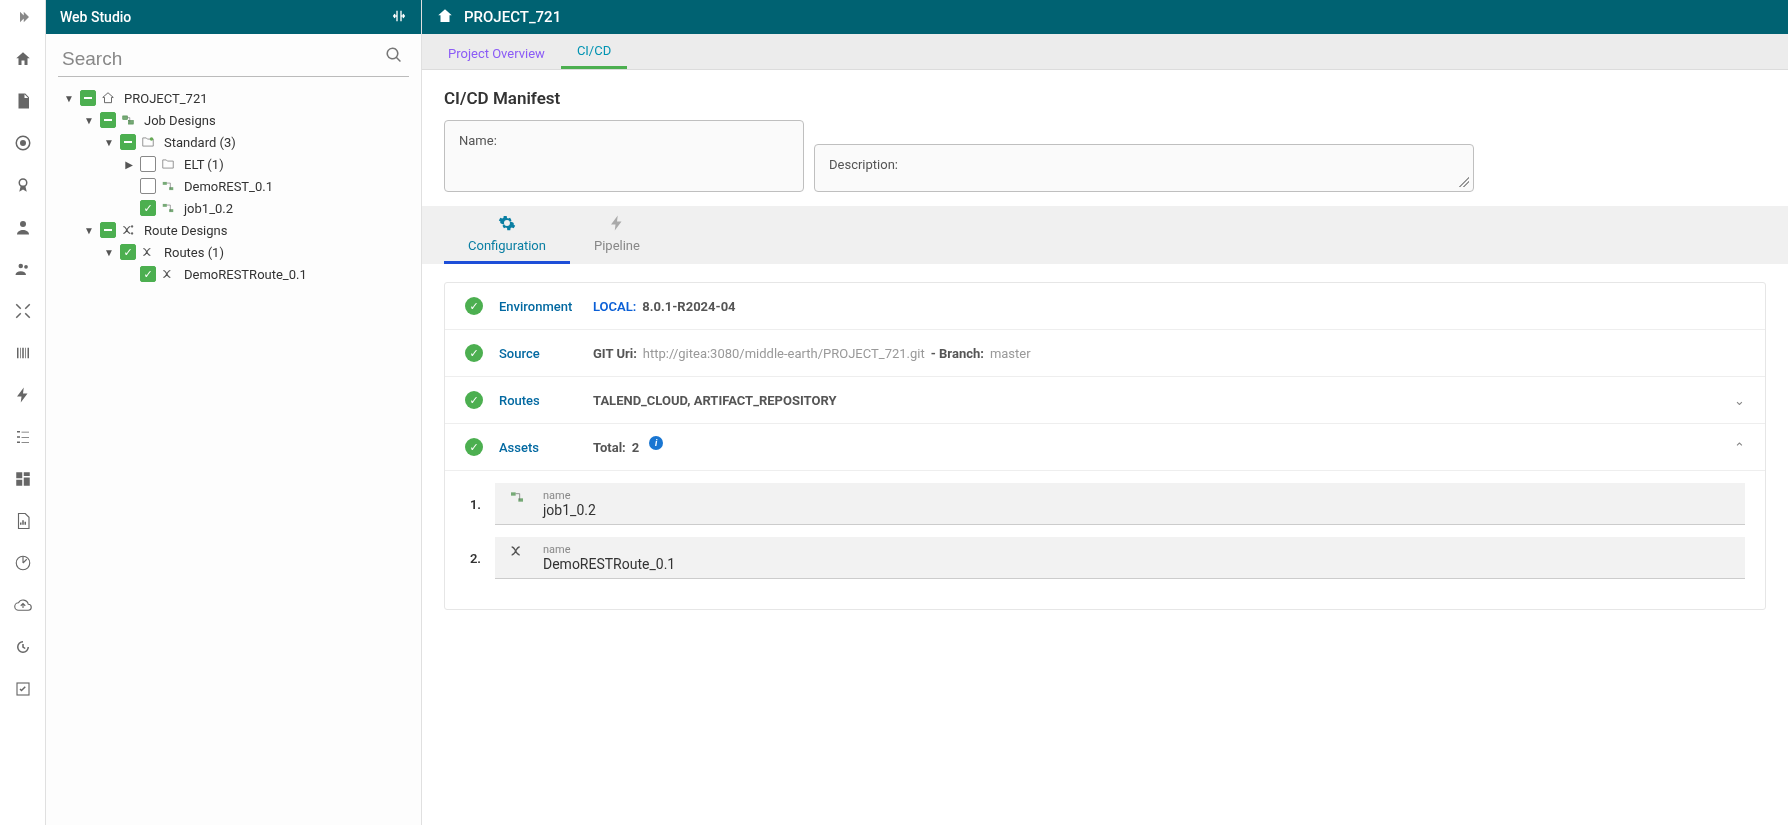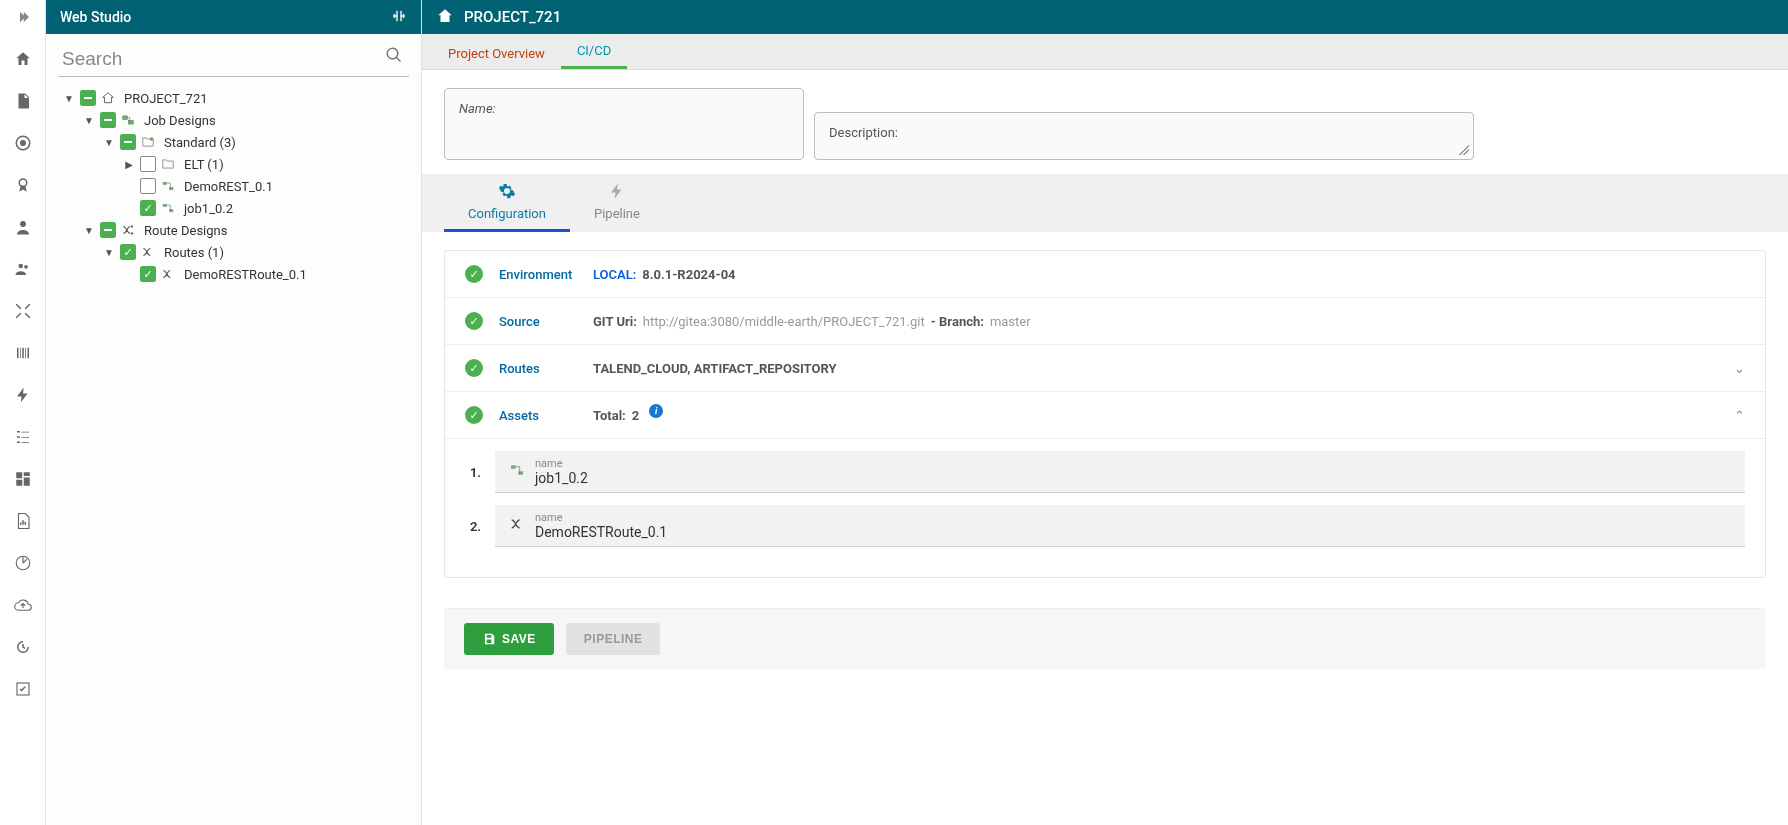--- a/index.html
+++ b/index.html
@@ -38,28 +38,28 @@
   .pad2 { padding-left: 32px; }
   .pad3 { padding-left: 52px; }
   .pad4 { padding-left: 72px; }
 
   
   .main { flex: 1; display: flex; flex-direction: column; background: #f0f0f0; overflow: hidden; }
   .m-header { background: #006272; color: #fff; height: 34px; display: flex; align-items: center; padding: 0 14px; gap: 10px; }
   .m-header svg { fill: #fff; width: 18px; height: 18px; }
   .m-title { font-size: 15px; font-weight: 500; }
   .tabs { background: #ececec; border-bottom: 1px solid #dcdcdc; display: flex; padding-left: 10px; height: 36px; align-items: flex-end; }
-  .tab { padding: 8px 16px; color: #c2410c; cursor: pointer; font-size: 13px; }
+  .tab { padding: 8px 16px; color: #8b5cf6; cursor: pointer; font-size: 13px; }
   .tab.active { color: #0093b2; border-bottom: 3px solid #4caf50; }
 
   .content { flex: 1; background: #fff; padding: 18px 22px; overflow-y: auto; }
   .section-title { font-size: 17px; font-weight: 600; color: #333; margin-bottom: 12px; }
   .fields-row { display: flex; gap: 10px; margin-bottom: 14px; }
   .fld { border: 1px solid #bfbfbf; border-radius: 4px; padding: 12px 14px; background: #fafafa; }
-  .fld.name { width: 360px; font-style: italic; }
+  .fld.name { width: 360px; }
   .fld.desc { flex: 1; max-width: 660px; position: relative; min-height: 48px; margin-top: 24px; }
   .fld-label { color: #555; font-size: 13px; }
   .fld.desc::after { content: ""; position: absolute; right: 4px; bottom: 4px; width: 10px; height: 10px; background: linear-gradient(135deg, transparent 50%, #999 50%, #999 60%, transparent 60%, transparent 70%, #999 70%, #999 80%, transparent 80%); }
 
   .subtabs { background: #f0f0f0; display: flex; margin: 0 -22px 18px -22px; padding: 0 22px; }
   .subtab { padding: 8px 24px 8px 24px; text-align: center; cursor: pointer; color: #888; }
   .subtab.active { color: #0a7fa3; border-bottom: 3px solid #1d4ed8; }
   .subtab .st-icon { font-size: 18px; display: block; margin-bottom: 2px; }
   .subtab .st-icon svg { width: 18px; height: 18px; }
   .subtab.active .st-icon svg { fill: #0a7fa3; }
@@ -74,21 +74,21 @@
   .acc-val { color: #666; flex: 1; display: flex; align-items: center; gap: 6px; flex-wrap: wrap; }
   .acc-val .local { color: #0a5fd6; font-weight: 600; }
   .acc-val .muted { color: #999; }
   .acc-val .dark { color: #555; font-weight: bold; }
   .acc-chev { color: #888; cursor: pointer; }
   .info-dot { width: 14px; height: 14px; border-radius: 50%; background: #1976d2; color: #fff; display: inline-flex; align-items: center; justify-content: center; font-size: 9px; font-weight: bold; font-style: italic; margin-left: 4px; position: relative; top: -4px; }
 
   .assets-list { padding: 12px 20px 18px 20px; }
   .asset-row { display: flex; align-items: center; gap: 14px; margin-bottom: 12px; }
   .asset-num { font-weight: 600; color: #333; width: 16px; text-align: right; }
-  .asset-card { flex: 1; background: #f2f2f2; border-bottom: 1px solid #ccc; padding: 6px 14px; display: flex; align-items: center; gap: 10px; }
+  .asset-card { flex: 1; background: #f2f2f2; border-bottom: 1px solid #ccc; padding: 6px 14px; display: flex; gap: 18px; }
   .asset-card .aicon svg { width: 16px; height: 16px; fill: #666; }
   .asset-text .small { font-size: 11px; color: #888; }
   .asset-text .big { font-size: 14px; color: #333; }
 
   .btnbar { border-top: 1px solid #eee; padding: 14px 20px; display: flex; gap: 12px; background: #f6f6f6; margin: 0 0 0 0; border-radius: 3px;}
   .btn { padding: 9px 18px; border-radius: 3px; font-size: 12px; font-weight: 600; letter-spacing: 0.5px; cursor: pointer; border: none; display: inline-flex; align-items: center; gap: 6px; }
   .btn.save { background: #2e9e3e; color: #fff; }
   .btn.save svg { width: 14px; height: 14px; fill: #fff; }
   .btn.pipe { background: #e2e2e2; color: #999; cursor: default; }
 </style>
@@ -318,20 +318,21 @@
             <path d="M12 3l9 8h-3v9h-12v-9H3l9-8z"></path>
           </svg></span>
       <span class="m-title">PROJECT_721</span>
     </div>
     <div class="tabs">
       <div class="tab">Project Overview</div>
       <div class="tab active">CI/CD</div>
     </div>
 
     <div class="content">
+      <div class="section-title">CI/CD Manifest</div>
 
       <div class="fields-row">
         <div class="fld name">
           <span class="fld-label">Name:</span>
         </div>
         <div class="fld desc">
           <span class="fld-label">Description:</span>
         </div>
       </div>
 
@@ -411,27 +412,16 @@
                   </svg></span>
               <span class="asset-text">
                 <div class="small">name</div>
                 <div class="big">DemoRESTRoute_0.1</div>
               </span>
             </div>
           </div>
         </div>
       </div>
 
-      <div class="btnbar">
-        <button class="btn save">
-          <svg viewBox="0 0 24 24">
-              <path d="M5 3h12l4 4v14H5V3zm3 2v5h8V5H8zm0 8v6h8v-6H8z"></path>
-            </svg>
-          <span>SAVE</span>
-        </button>
-        <button class="btn pipe">
-          <span>PIPELINE</span>
-        </button>
-      </div>
 
     </div>
   </div>
 </div>
 
 </body></html>

